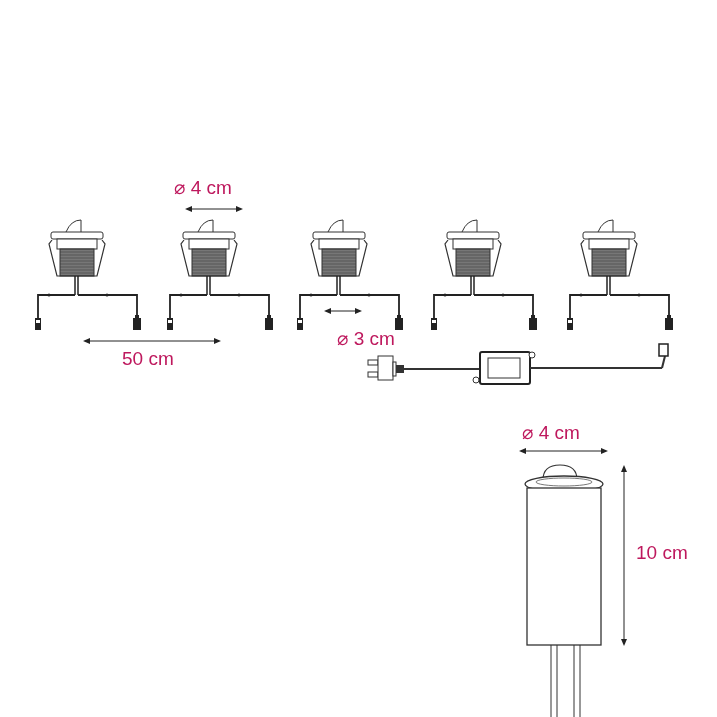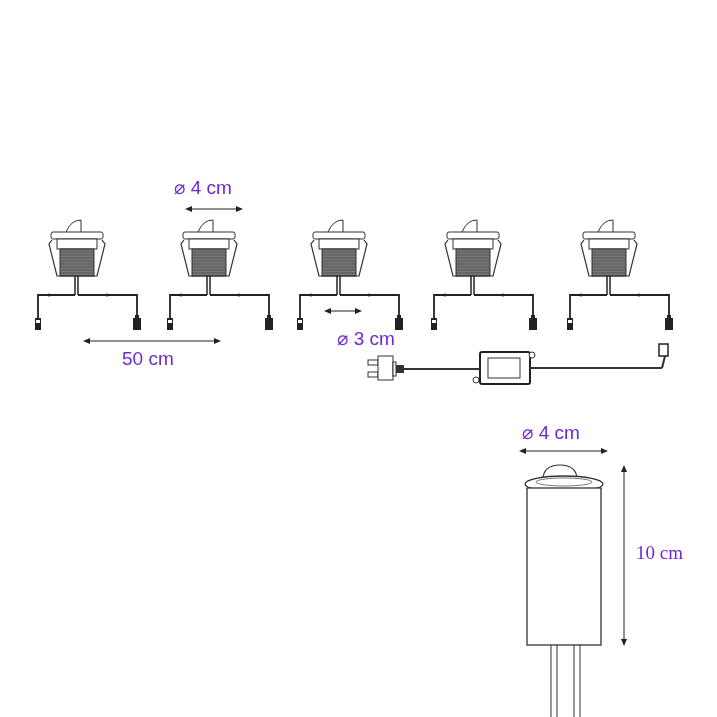--- a/index.html
+++ b/index.html
@@ -1,17 +1,17 @@
 <!DOCTYPE html>
 <html><head>
 <meta charset="utf-8">
 <style>
   html, body { margin:0; padding:0; background:#ffffff; }
   body { width:717px; height:717px; position:relative; overflow:hidden; font-family:"Liberation Sans", sans-serif; }
-  .lbl { position:absolute; color:#6d28d9; font-size:19px; white-space:nowrap; }
+  .lbl { position:absolute; color:#be185d; font-size:19px; white-space:nowrap; }
   svg { position:absolute; left:0; top:0; }
 </style>
 </head>
 <body>
 
 <svg width="717" height="717" viewBox="0 0 717 717">
   <defs>
     <marker id="ah" markerWidth="8" markerHeight="8" refX="4" refY="4" orient="auto-start-reverse">
       <path d="M0,1 L7,4 L0,7 Z" fill="#222"></path>
     </marker>
@@ -93,13 +93,13 @@
     <line x1="557" y1="645" x2="557" y2="717" stroke="#333" stroke-width="1"></line>
     <line x1="574" y1="645" x2="574" y2="717" stroke="#333" stroke-width="1"></line>
     <line x1="580" y1="645" x2="580" y2="717" stroke="#333" stroke-width="1"></line>
   </g>
 </svg>
 
 <div class="lbl" style="left:174px;top:176px;">⌀ 4 cm</div>
 <div class="lbl" style="left:122px;top:348px;">50 cm</div>
 <div class="lbl" style="left:306px;top:327px;margin-left:31px;">⌀ 3 cm</div>
 <div class="lbl" style="left:522px;top:421px;">⌀ 4 cm</div>
-<div class="lbl" style="left:636px;top:542px;font-family:Liberation Serif, serif;">10 cm</div>
+<div class="lbl" style="left:636px;top:542px;">10 cm</div>
 
 </body></html>

